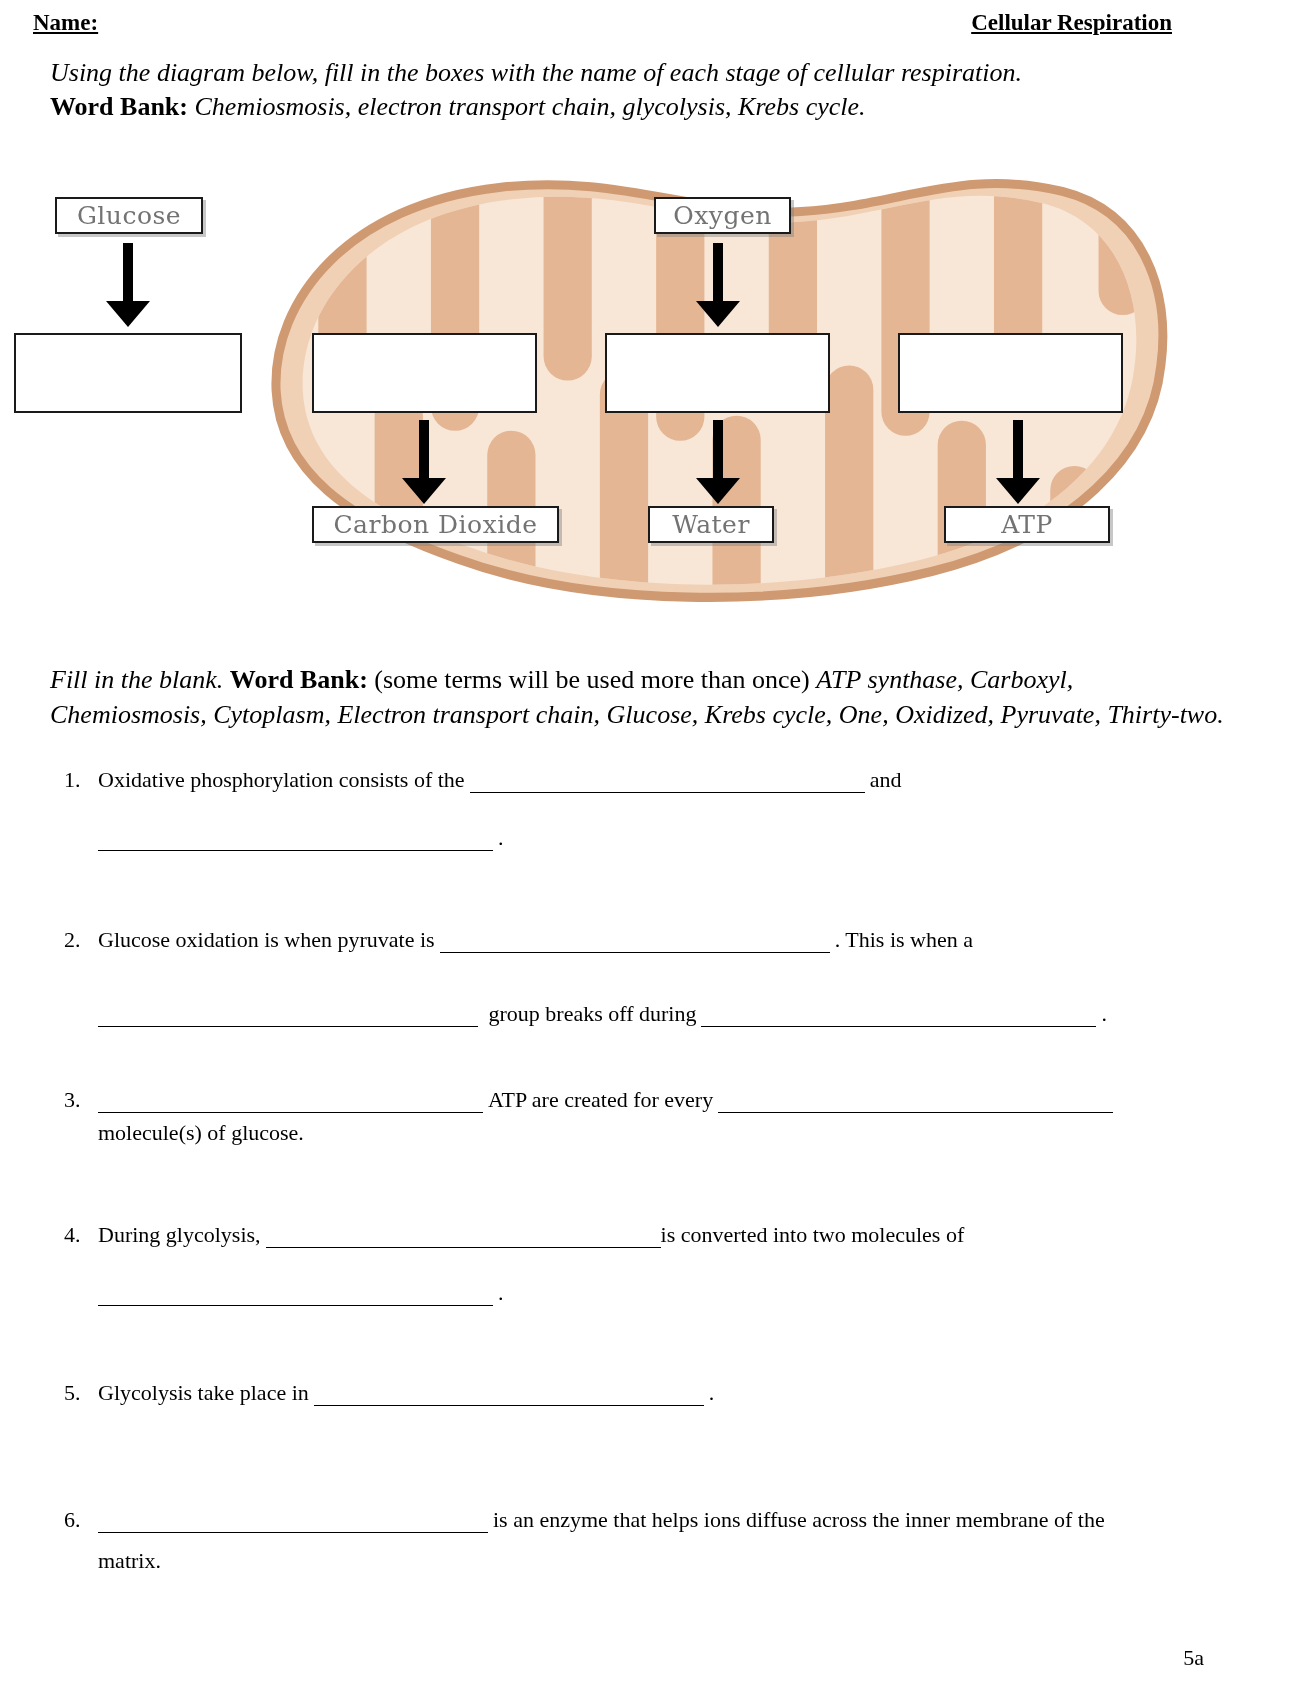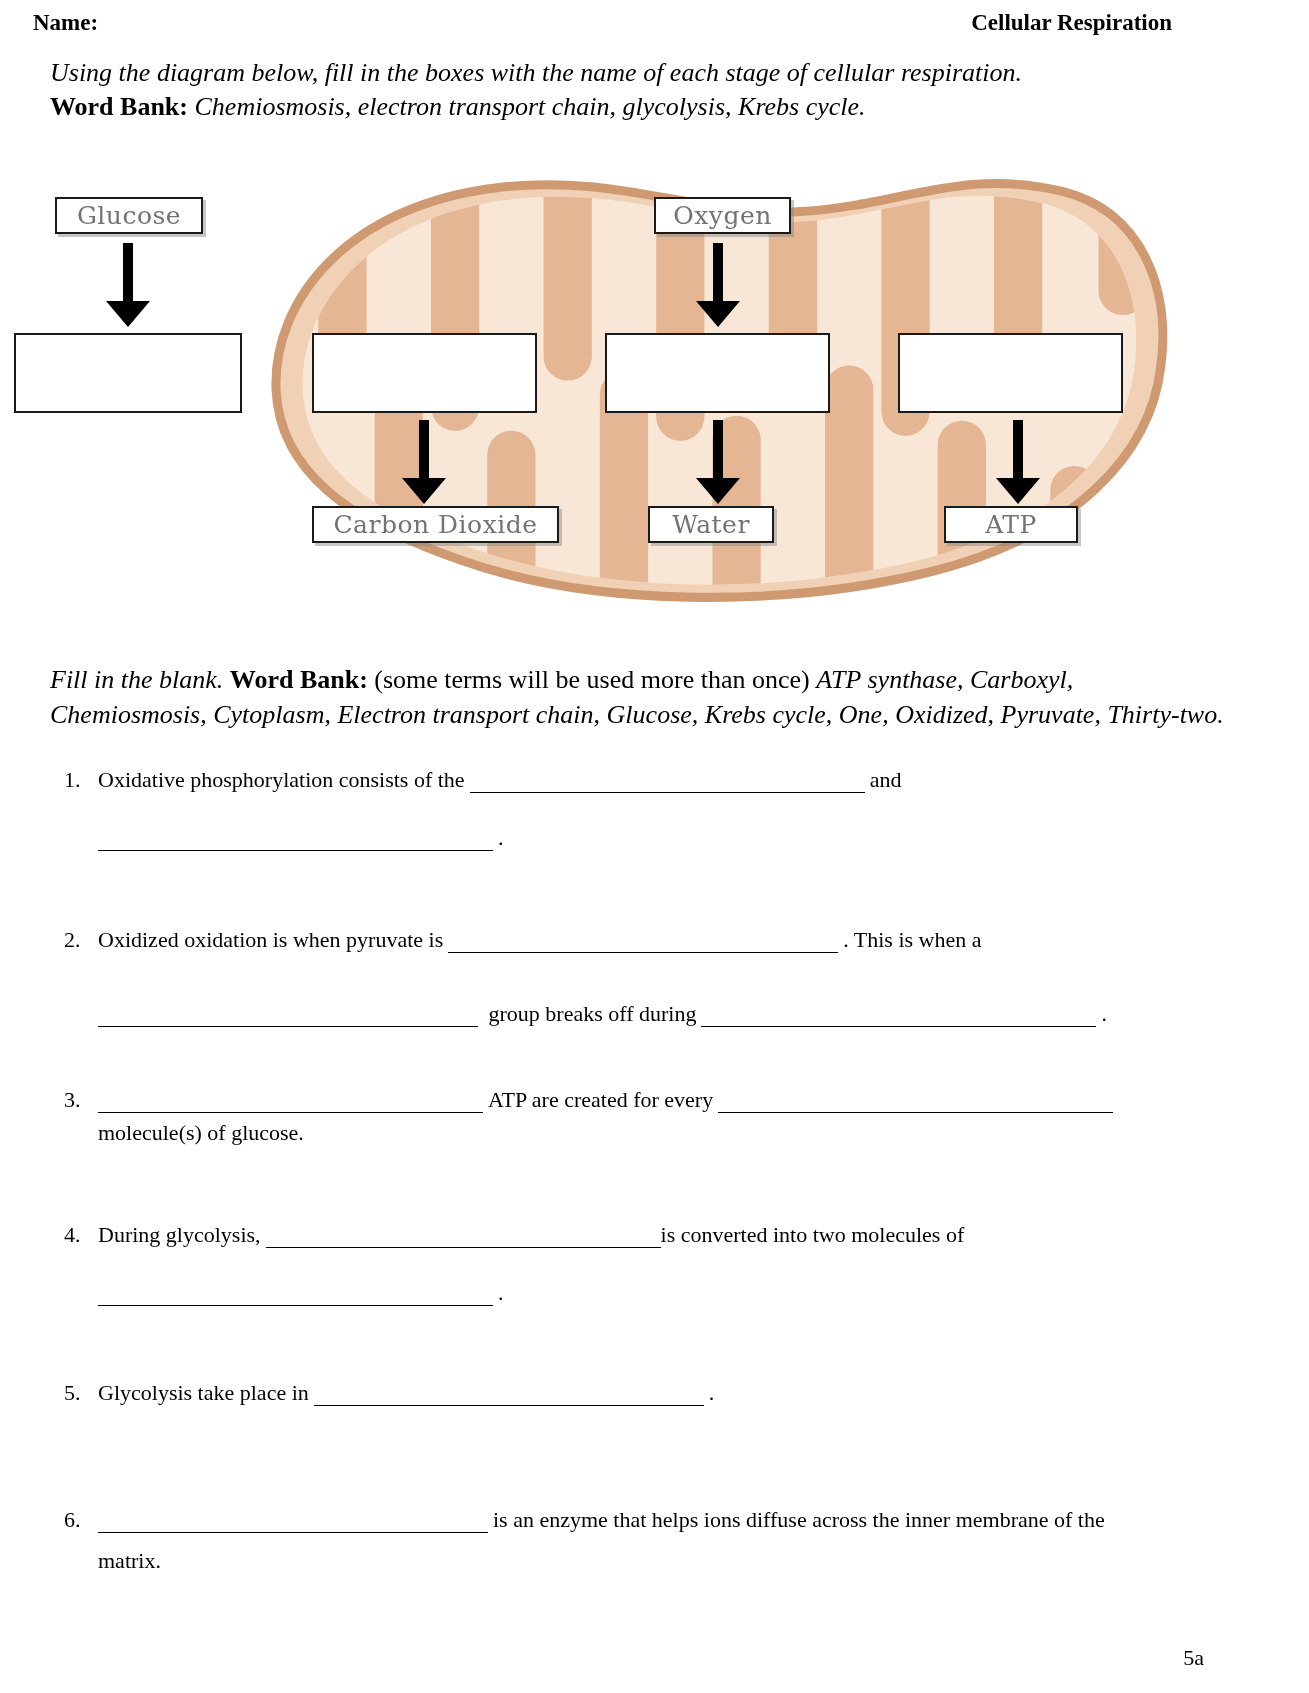--- a/index.html
+++ b/index.html
@@ -2,21 +2,21 @@
 <html><head>
 <meta charset="utf-8">
 <style>
   * { margin:0; padding:0; box-sizing:border-box; }
   html,body { background:#ffffff; }
   .page {
     position:relative; width:1309px; height:1693px; background:#fff;
     font-family:"Liberation Serif", serif; color:#000; overflow:hidden;
   }
   .abs { position:absolute; }
-  .hdr { font-size:23px; font-weight:bold; }
+  .hdr { font-size:23px; font-weight:bold;text-decoration:underline; }
   .body-text { font-size:26px; line-height:34px; }
   .it { font-style:italic; }
   .bold { font-weight:bold; }
 
   
   .diagram-label-box {
     position:absolute; background:#fff; border:2px solid #1a1a1a;
     box-shadow:3px 3px 0 rgba(130,130,130,.45);
     display:flex; align-items:center; justify-content:center;
     font-family:"DejaVu Serif", serif; font-size:25px; color:#737373;
@@ -90,21 +90,21 @@
   </div>
   <div class="diagram-label-box" style="left:654px; top:197px; width:137px; height:37px">
     <span>Oxygen</span>
   </div>
   <div class="diagram-label-box" style="left:312px; top:506px; width:247px; height:37px">
     <span>Carbon Dioxide</span>
   </div>
   <div class="diagram-label-box" style="left:648px; top:506px; width:126px; height:37px">
     <span>Water</span>
   </div>
-  <div class="diagram-label-box" style="left:944px; top:506px; width:134px; height:37px">
+  <div class="diagram-label-box" style="left:944px; top:506px; width:166px; height:37px">
     <span>ATP</span>
   </div>
 
   <div class="empty-box" style="left:14px;  top:333px; width:228px; height:80px"></div>
   <div class="empty-box" style="left:312px; top:333px; width:225px; height:80px"></div>
   <div class="empty-box" style="left:605px; top:333px; width:225px; height:80px"></div>
   <div class="empty-box" style="left:898px; top:333px; width:225px; height:80px"></div>
 
   <div class="arrow" style="left:106px; top:243px; height:84px">
     <div class="stem" style="height:58px"></div>
@@ -140,21 +140,21 @@
     <div>
       <span class="qnum">1.</span><span>Oxidative phosphorylation consists of the</span><span class="blank" style="width:395px"></span><span>and</span>
     </div>
     <div class="qline2" style="margin-top:28px">
       <span class="blank" style="width:395px; margin-left:0"></span><span>.</span>
     </div>
   </div>
 
   <div class="q" style="top:925px">
     <div>
-      <span class="qnum">2.</span><span>Oxidized oxidation is when pyruvate is</span><span class="blank" style="width:390px"></span><span>. This is when a</span>
+      <span class="qnum">2.</span><span>Glucose oxidation is when pyruvate is</span><span class="blank" style="width:390px"></span><span>. This is when a</span>
     </div>
     <div class="qline2" style="margin-top:44px">
       <span class="blank" style="width:380px; margin-left:0"></span> <span>group breaks off during</span><span class="blank" style="width:395px"></span><span>.</span>
     </div>
   </div>
 
   <div class="q" style="top:1085px">
     <div>
       <span class="qnum">3.</span><span class="blank" style="width:385px; margin-left:0"></span><span>ATP are created for every</span><span class="blank" style="width:395px"></span>
     </div>

